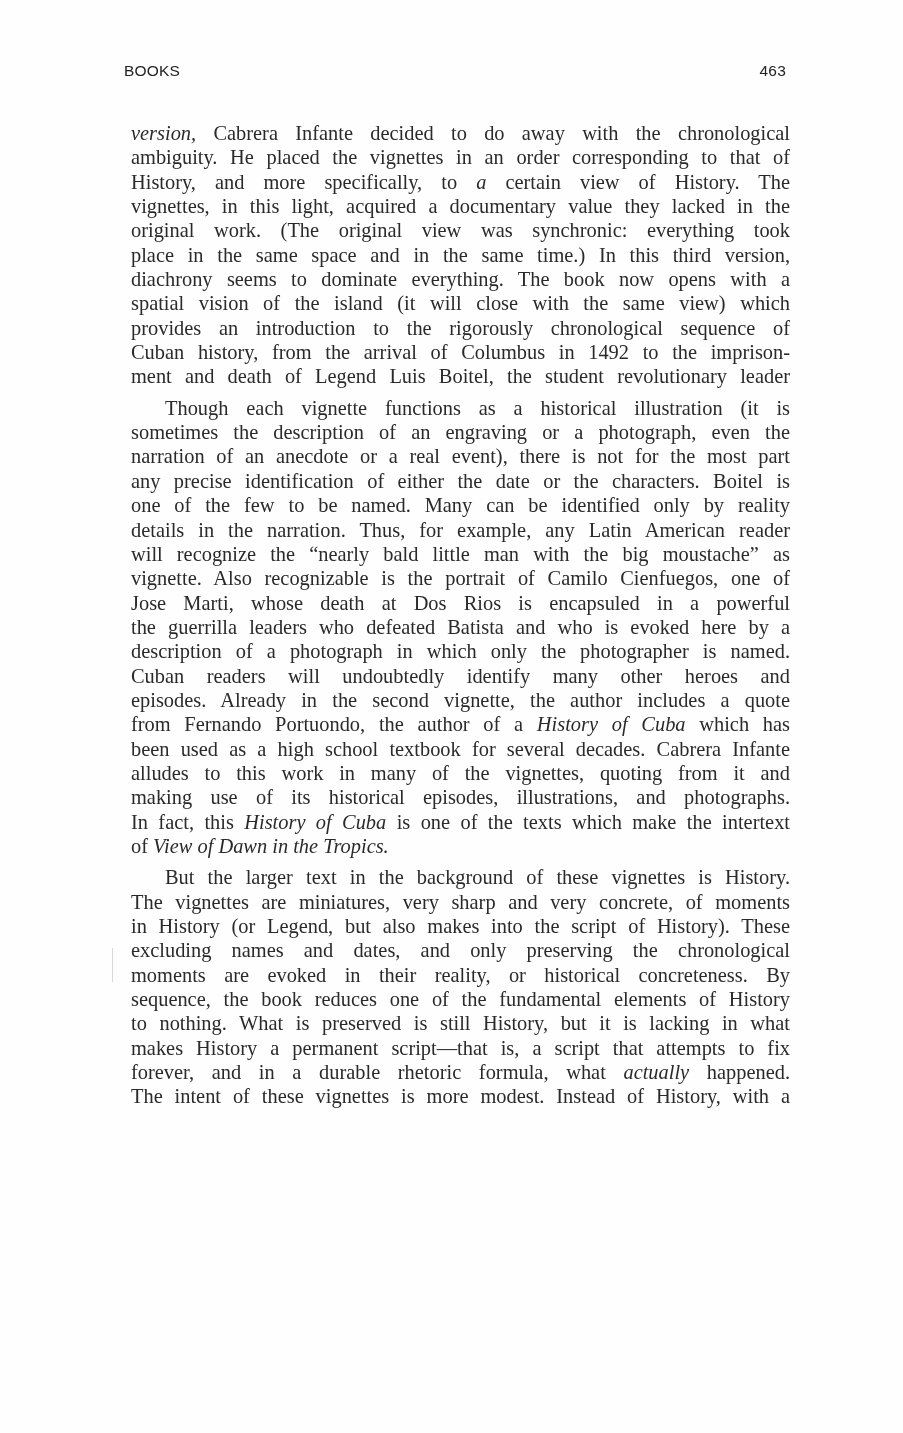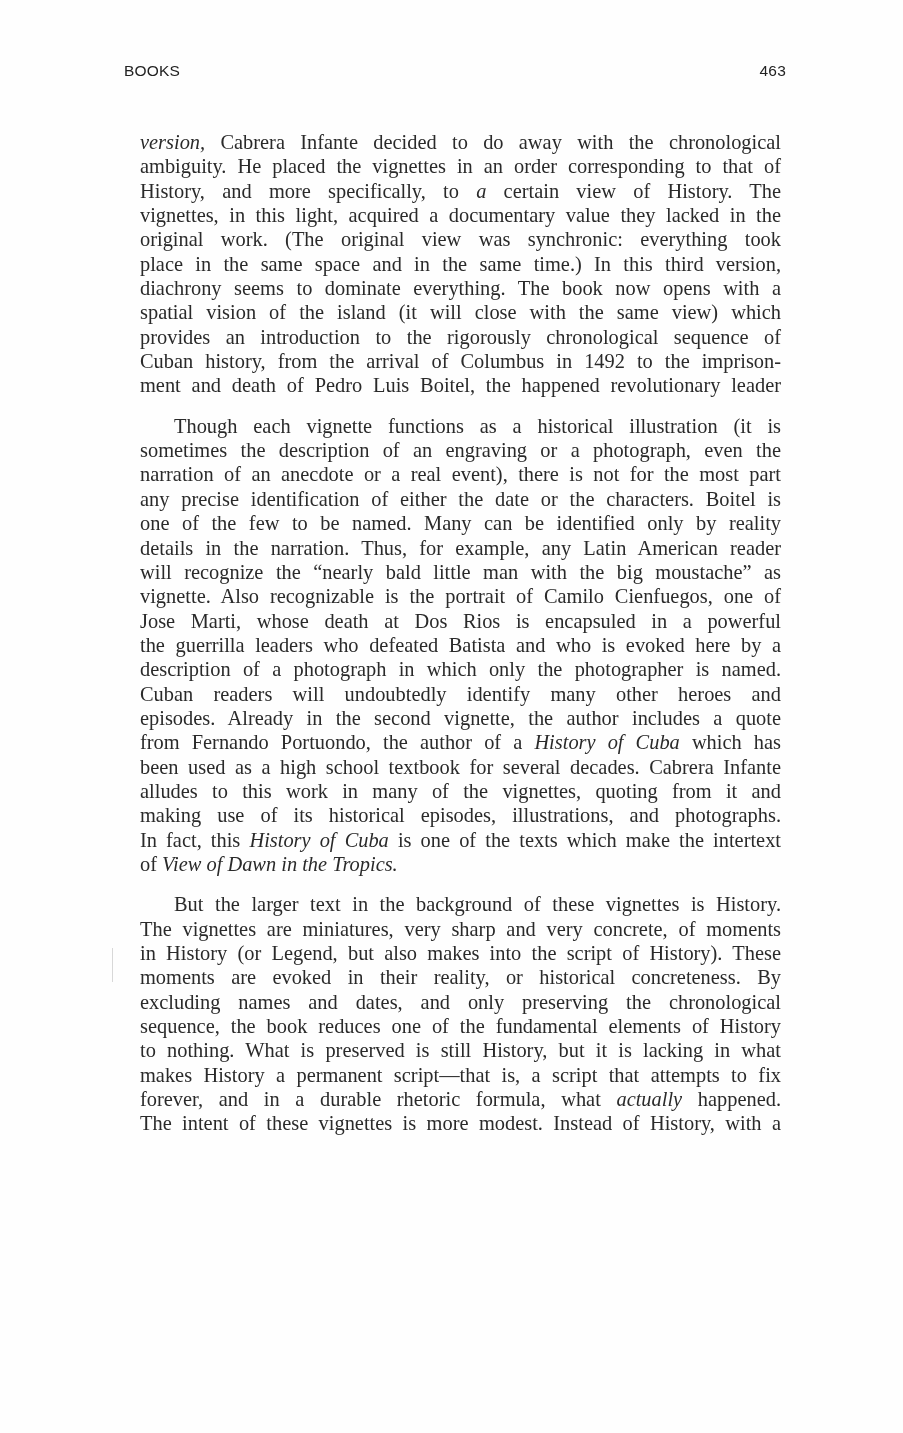--- a/index.html
+++ b/index.html
@@ -39,21 +39,21 @@
       position: absolute;
       left: 124px;
       width: 673px;
       top: 114px;
       font-family: "Liberation Serif", serif;
       font-size: 20.4px;
       line-height: 24.35px;
       color: #2a2a2a;
     }
     .body-text p {
-      margin: 16px;
+      margin: 7px;
       text-align: justify;
       hyphens: manual;
     }
     .line {
       display: block;
       text-align: justify;
       text-align-last: justify;
       white-space: nowrap;
     }
     .line.last {
@@ -90,21 +90,21 @@
         <span class="line"><em>version,</em> Cabrera Infante decided to do away with the chronological</span>
         <span class="line">ambiguity. He placed the vignettes in an order corresponding to that of</span>
         <span class="line">History, and more specifically, to <em>a</em> certain view of History. The</span>
         <span class="line">vignettes, in this light, acquired a documentary value they lacked in the</span>
         <span class="line">original work. (The original view was synchronic: everything took</span>
         <span class="line">place in the same space and in the same time.) In this third version,</span>
         <span class="line">diachrony seems to dominate everything. The book now opens with a</span>
         <span class="line">spatial vision of the island (it will close with the same view) which</span>
         <span class="line">provides an introduction to the rigorously chronological sequence of</span>
         <span class="line">Cuban history, from the arrival of Columbus in 1492 to the imprison-</span>
-        <span class="line">ment and death of Pedro Luis Boitel, the happened revolutionary leader</span>
+        <span class="line">ment and death of Legend Luis Boitel, the student revolutionary leader</span>
       </p>
       <p>
         <span class="line indent">Though each vignette functions as a historical illustration (it is</span>
         <span class="line">sometimes the description of an engraving or a photograph, even the</span>
         <span class="line">narration of an anecdote or a real event), there is not for the most part</span>
         <span class="line">any precise identification of either the date or the characters. Boitel is</span>
         <span class="line">one of the few to be named. Many can be identified only by reality</span>
         <span class="line">details in the narration. Thus, for example, any Latin American reader</span>
         <span class="line">will recognize the “nearly bald little man with the big moustache” as</span>
         <span class="line">vignette. Also recognizable is the portrait of Camilo Cienfuegos, one of</span>
@@ -117,22 +117,22 @@
         <span class="line">been used as a high school textbook for several decades. Cabrera Infante</span>
         <span class="line">alludes to this work in many of the vignettes, quoting from it and</span>
         <span class="line">making use of its historical episodes, illustrations, and photographs.</span>
         <span class="line">In fact, this <em>History of Cuba</em> is one of the texts which make the intertext</span>
         <span class="line last">of <em>View of Dawn in the Tropics.</em></span>
       </p>
       <p>
         <span class="line indent">But the larger text in the background of these vignettes is History.</span>
         <span class="line">The vignettes are miniatures, very sharp and very concrete, of moments</span>
         <span class="line">in History (or Legend, but also makes into the script of History). These</span>
+        <span class="line">excluding names and dates, and only preserving the chronological</span>
         <span class="line">moments are evoked in their reality, or historical concreteness. By</span>
-        <span class="line">excluding names and dates, and only preserving the chronological</span>
         <span class="line">sequence, the book reduces one of the fundamental elements of History</span>
         <span class="line">to nothing. What is preserved is still History, but it is lacking in what</span>
         <span class="line">makes History a permanent script—that is, a script that attempts to fix</span>
         <span class="line">forever, and in a durable rhetoric formula, what <em>actually</em> happened.</span>
         <span class="line">The intent of these vignettes is more modest. Instead of History, with a</span>
       </p>
     </div>
 </div>
 
 </body></html>

